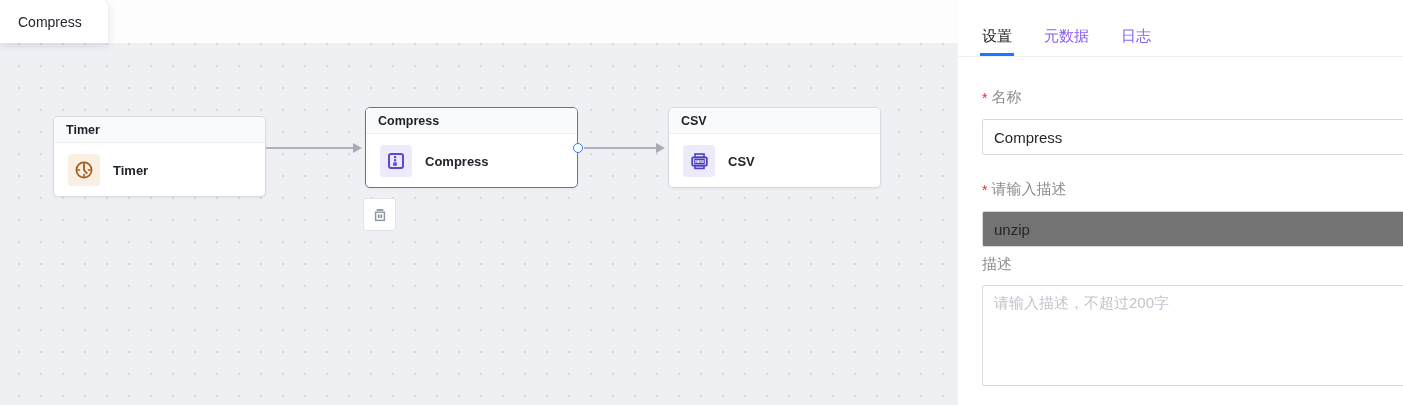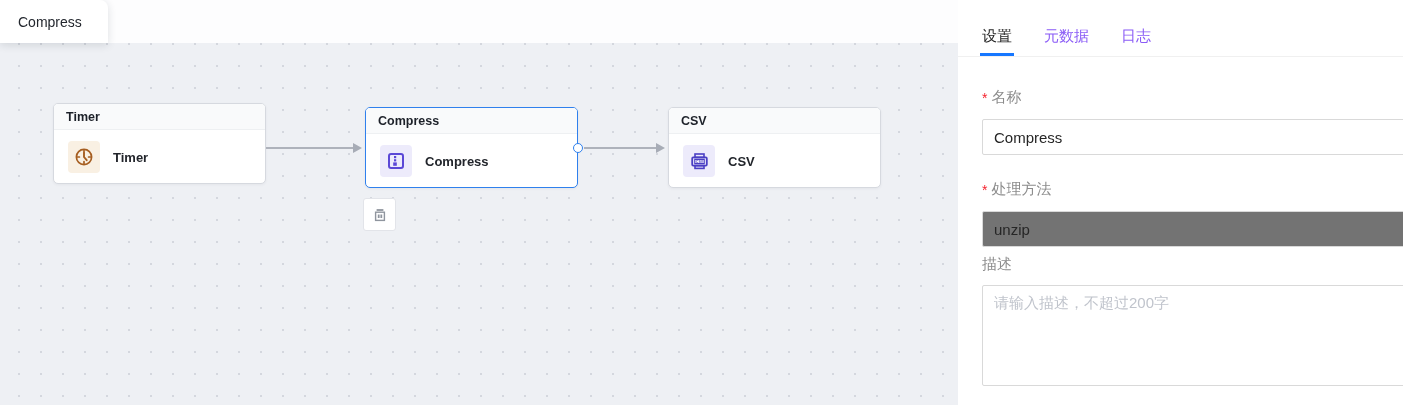--- a/index.html
+++ b/index.html
@@ -84,21 +84,21 @@
 <div class="workspace">
 
   <div class="topbar">
     <div class="doc-tab">
       <span>Compress</span>
     </div>
   </div>
 
   <div class="canvas">
 
-    <div class="node" style="left:53px; top:60px;">
+    <div class="node" style="left:53px; top:73px;">
       <div class="node-header">
         <span>Timer</span>
       </div>
       <div class="node-body">
         <span class="node-icon icon-timer-bg">
           <svg width="20" height="20" viewBox="0 0 20 20" fill="none" stroke="#a65e21" stroke-width="1.7" stroke-linecap="round">
             <circle cx="10" cy="10" r="7.6"></circle>
             <path d="M10 3.6 V5.4 M16.4 10 H14.6 M10 16.4 V14.6 M3.6 10 H5.4"></path>
             <path d="M10 6 V10 L12.7 13.2" stroke-width="1.9"></path>
           </svg>
@@ -190,21 +190,21 @@
   <div class="panel-body">
 
     <div class="field-label lbl-name">
       <span class="req">*</span>
       <span>名称</span>
     </div>
     <input class="text-input" type="text" value="Compress" style="">
 
     <div class="field-label lbl-method">
       <span class="req">*</span>
-      <span>处理方法</span>
+      <span>请输入描述</span>
     </div>
     <div class="select-box">
       <span>unzip</span>
       <span style="display:flex;">
         <svg width="12" height="8" viewBox="0 0 12 8" fill="none" stroke="#bfbfbf" stroke-width="1.4" stroke-linecap="round">
           <path d="M1 1.5 L6 6.5 L11 1.5"></path>
         </svg>
       </span>
     </div>
 

